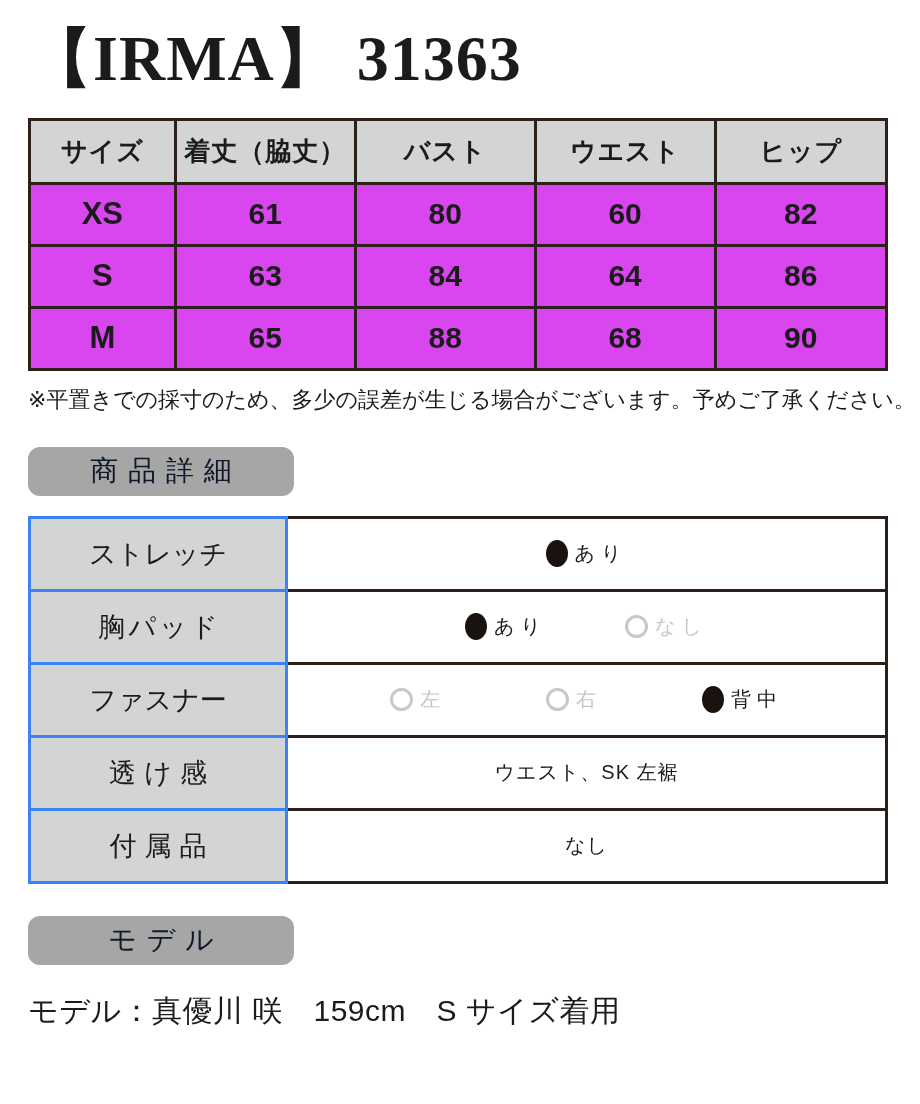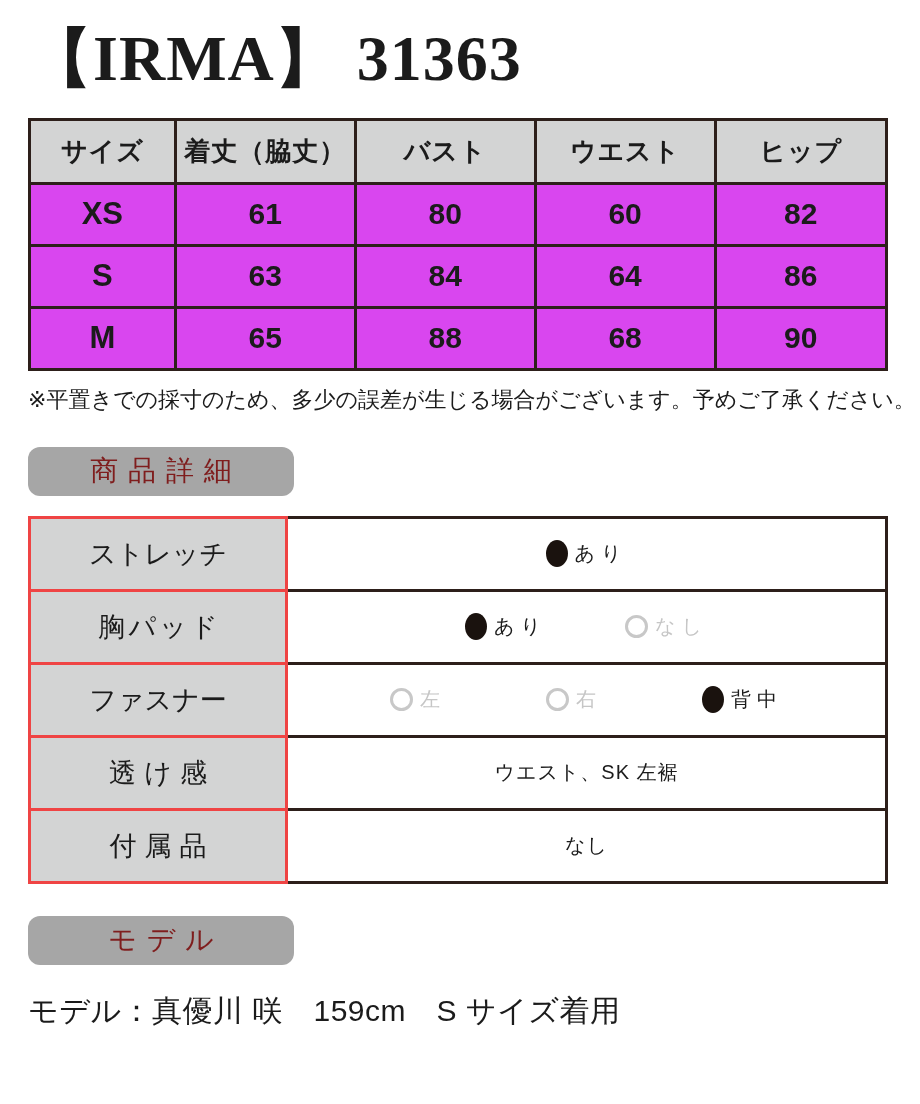--- a/index.html
+++ b/index.html
@@ -17,26 +17,26 @@
   .size-table th, .size-table td { border:3px solid #2d1f1a; text-align:center; vertical-align:middle; }
   .size-table th { background:#d3d4d4; height:64px; font-size:26px; font-weight:600; letter-spacing:1px; }
   .size-table td { height:62px; font-size:30px; font-weight:700; background:#d946ef; }
   .size-table td.size-name { font-size:31px; }
 
   
   .note { margin-top:14px; font-size:22px; letter-spacing:0px; white-space:nowrap; }
 
   
   .badge { margin-top:32px; width:266px; height:49px; background:#a6a6a6; border-radius:12px;
-    color:#7f1d1d; display:flex; align-items:center; justify-content:center;
+    color:#0f172a; display:flex; align-items:center; justify-content:center;
     font-size:28px; letter-spacing:0.35em; text-indent:0.35em; }
 
   
   .details-table { margin-top:20px; }
-  .details-table th { background:#d3d4d4; border:3px solid #ef4444; width:257px; height:73px;
+  .details-table th { background:#d3d4d4; border:3px solid #3b82f6; width:257px; height:73px;
     font-size:27px; font-weight:500; text-align:center; vertical-align:middle; }
   .details-table td { border:3px solid #2d1f1a; background:#ffffff; font-size:20px; vertical-align:middle; }
   .details-table tr.r-lining th { letter-spacing:0.55em; text-indent:0.55em; }
   .details-table tr.r-pad th { letter-spacing:0.12em; text-indent:0.12em; }
   .details-table tr.r-sheer th, .details-table tr.r-acc th { letter-spacing:0.3em; text-indent:0.3em; }
 
   .opts { display:flex; align-items:center; justify-content:center; }
   .opts.gap2 { gap:78px; }
   .opts.gap3 { gap:100px; }
   .opt { display:inline-flex; align-items:center; gap:7px; }

